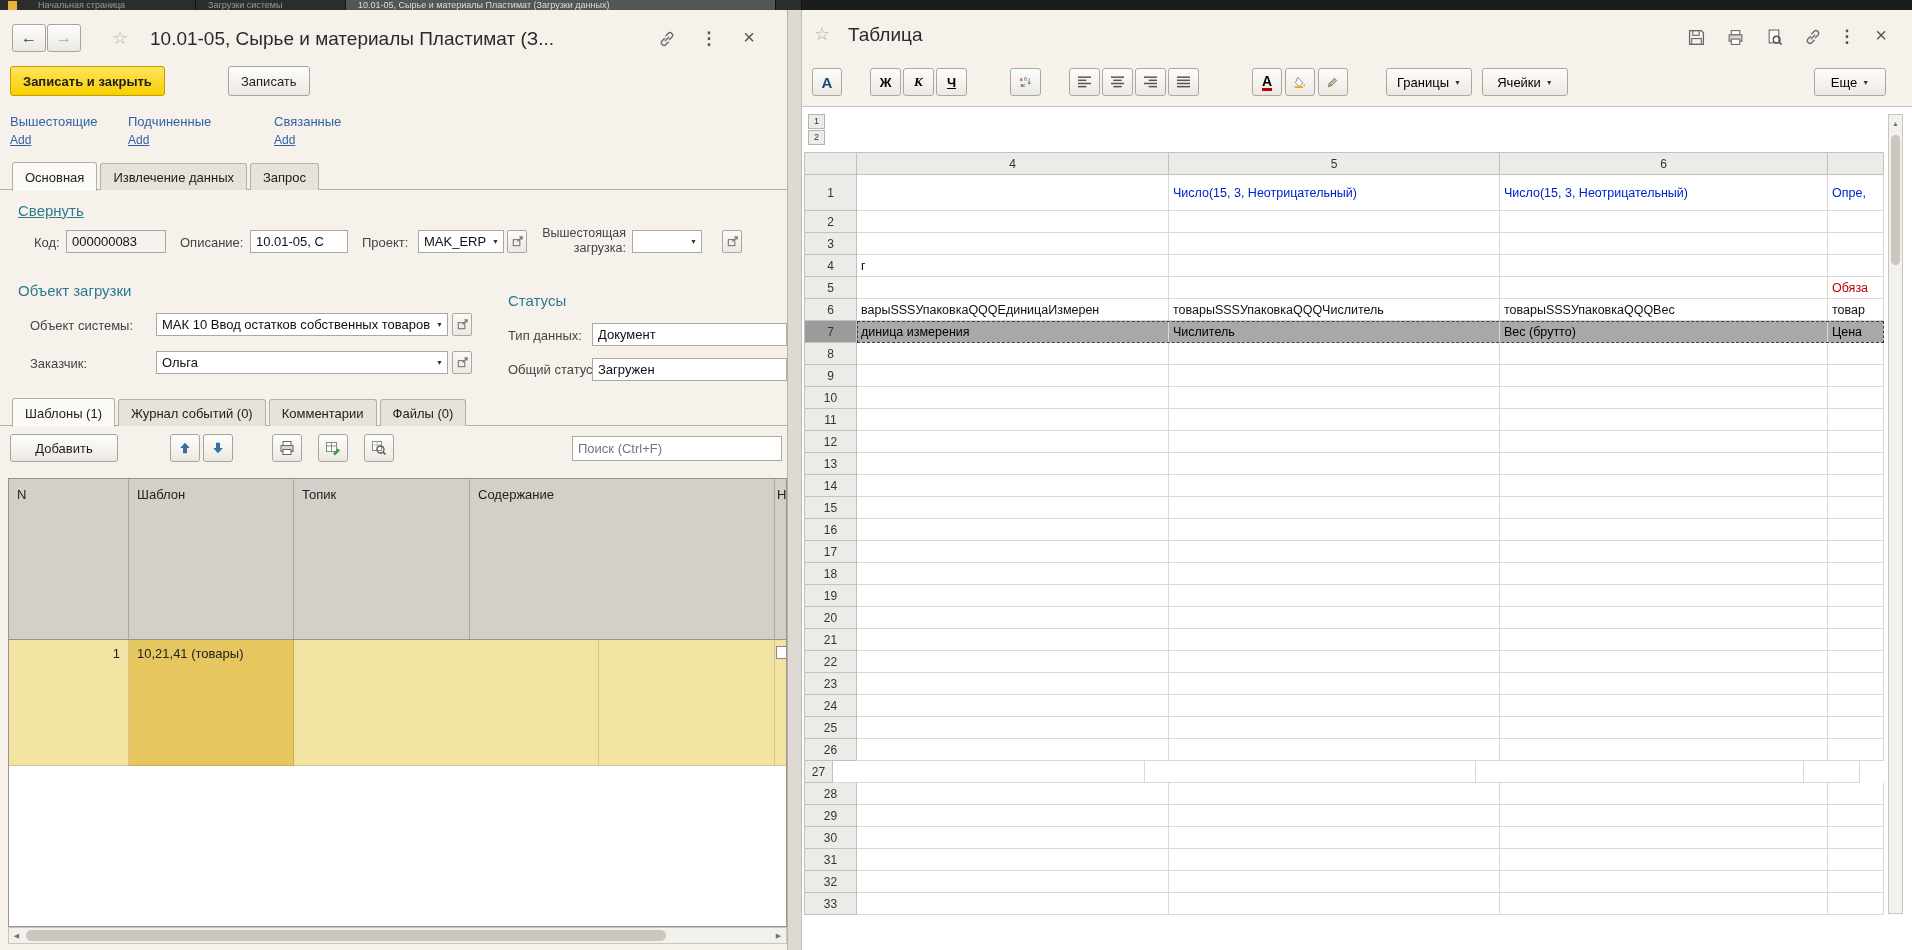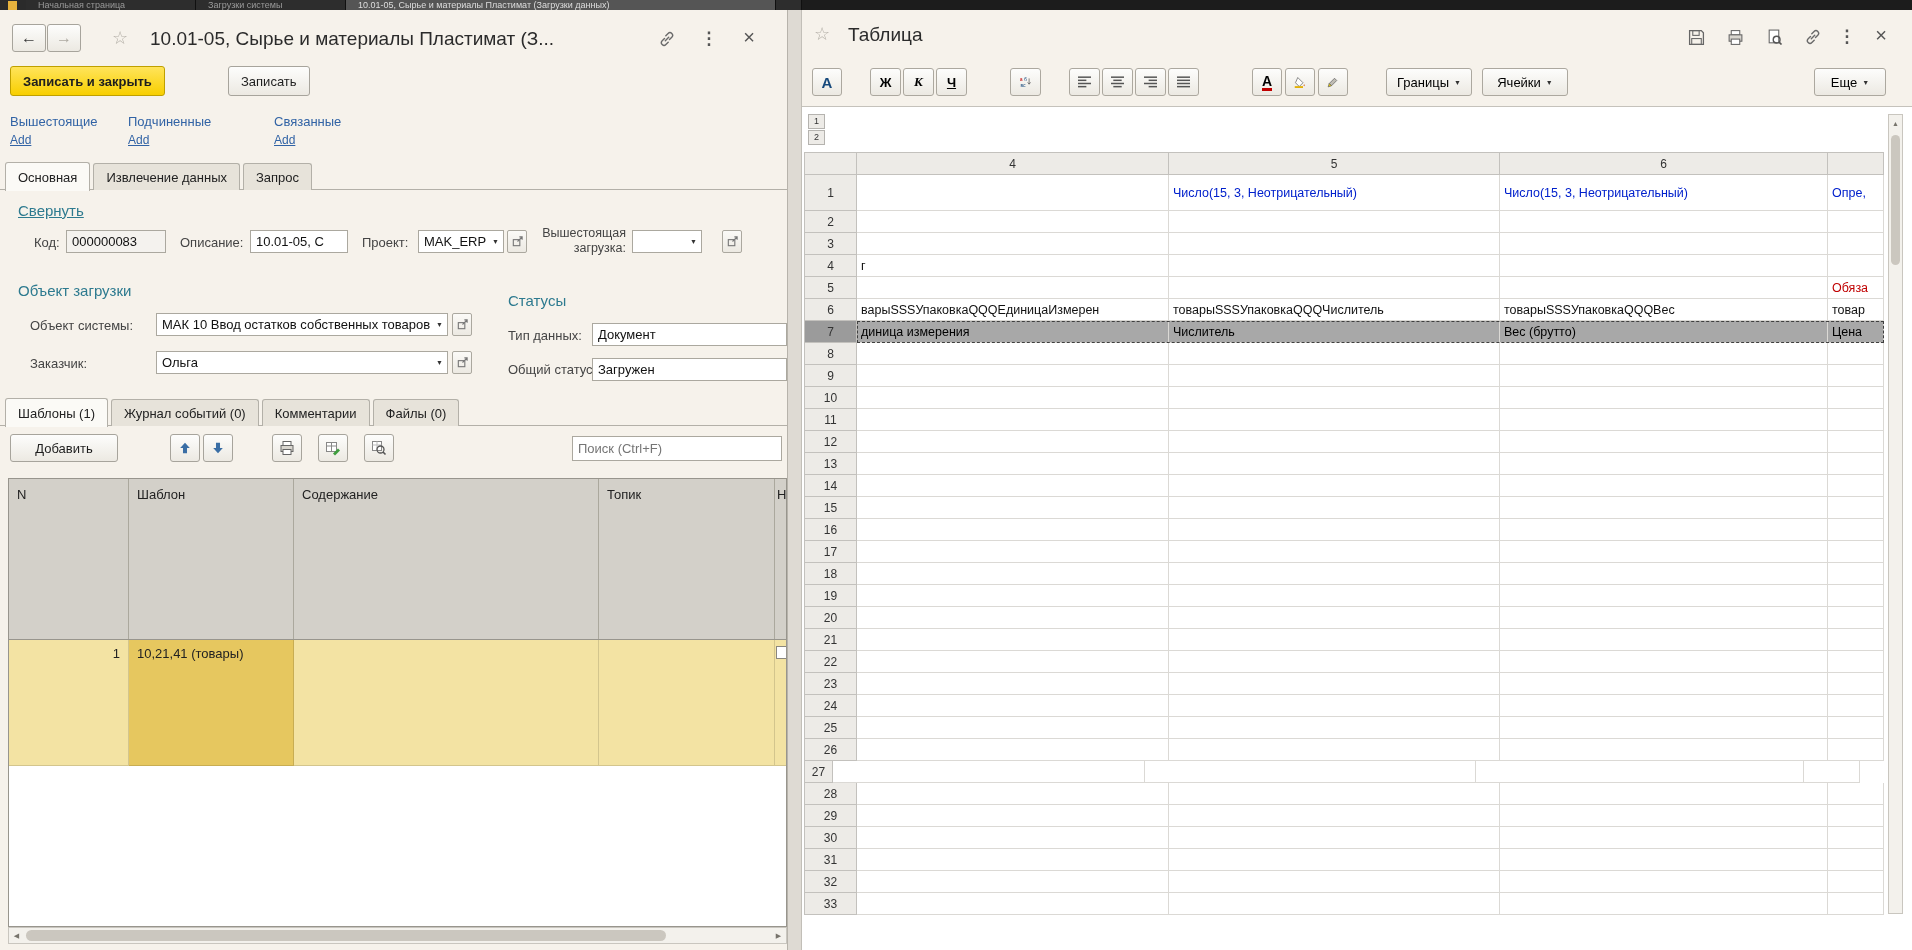--- a/index.html
+++ b/index.html
@@ -25,21 +25,21 @@
          font-size:13px; color:#1e1e1e; display:flex; align-items:center; justify-content:center; padding:0 12px; font-family:inherit; }
   .btn.ic { padding:0; width:30px; }
   .ybtn { background:linear-gradient(#FFE45B,#F8CF00); border:1px solid #BFA000; font-weight:bold; }
   .lbl { position:absolute; font-size:13px; color:#444; white-space:nowrap; }
   .inp { position:absolute; height:23px; border:1px solid #ABA89F; background:#fff; font-size:13px; padding:0 5px; font-family:inherit; color:#111; }
   .combo { position:absolute; height:23px; border:1px solid #ABA89F; background:#fff; font-size:13px; color:#111; }
   .combo .val { position:absolute; left:5px; top:3px; right:16px; overflow:hidden; white-space:nowrap; }
   .combo .dd { position:absolute; right:0; top:0; width:15px; height:21px; text-align:center; font-size:7px; line-height:21px; color:#333; }
   .obtn { position:absolute; width:20px; height:23px; border:1px solid #ABA89F; background:linear-gradient(#FBFAF7,#ECE9E2); border-radius:2px; display:flex; align-items:center; justify-content:center; }
   .sect { position:absolute; font-size:15px; color:#2D7A8F; white-space:nowrap; }
-  .tabs { position:absolute; display:flex; gap:3px; padding-left:5px; width:100%; height:28px; border-bottom:1px solid #B3B0A8; }
+  .tabs { position:absolute; display:flex; gap:3px; padding-left:12px; width:100%; height:28px; border-bottom:1px solid #B3B0A8; }
   .tab { height:27px; padding:0 12px; display:flex; align-items:center; background:#E7E3DA; border:1px solid #B3B0A8; border-bottom:none; border-radius:3px 3px 0 0; font-size:13px; color:#222; margin-top:1px; }
   .tab.active { background:#FBFAF6; margin-top:0; height:29px; position:relative; z-index:2; }
   .ico { position:absolute; width:22px; height:22px; display:flex; align-items:center; justify-content:center; color:#555; }
   .txtico { font-size:17px; color:#555; line-height:1; }
 
   
   #lp-title { position:absolute; left:150px; top:18px; font-size:19px; color:#2b2b2b; white-space:nowrap; width:495px; overflow:hidden; }
   .navbtn { position:absolute; top:14px; width:34px; height:28px; background:linear-gradient(#FDFDFC,#ECE9E2); border:1px solid #A7A49C; border-radius:3px; text-align:center; font-size:16px; line-height:26px; color:#3a3a3a; }
   .rel-lbl { position:absolute; font-size:13px; color:#3163A5; }
   .rel-add { position:absolute; font-size:12px; color:#3163A5; text-decoration:underline; }
@@ -243,22 +243,22 @@
         <circle cx="9.5" cy="9.5" r="3.5" fill="none" stroke="#555" stroke-width="1.3"></circle>
         <line x1="12" y1="12" x2="14.5" y2="14.5" stroke="#555" stroke-width="1.6"></line>
       </svg>
   </button>
   <input class="inp" style="left: 572px; top: 426px; width: 210px; height: 25px; color: rgb(155, 151, 143);" placeholder="Поиск (Ctrl+F)">
 
   <div id="ltable">
     <div id="lt-head">
       <div class="lt-hc" style="width:120px">N</div>
       <div class="lt-hc" style="width:165px">Шаблон</div>
+      <div class="lt-hc" style="width:176px">Топик</div>
       <div class="lt-hc" style="width:305px">Содержание</div>
-      <div class="lt-hc" style="width:176px">Топик</div>
       <div class="lt-hc" style="width:13px;padding-left:2px">На</div>
     </div>
     <div id="lt-row">
       <div class="lt-c" style="width:120px;text-align:right">1</div>
       <div class="lt-c cur" style="width:165px">10,21,41 (товары)</div>
       <div class="lt-c" style="width:305px"></div>
       <div class="lt-c" style="width:176px"></div>
       <div class="lt-c" style="width:13px;position:relative">
         <span class="cbx" style="left:1px;top:6px"></span>
       </div>

